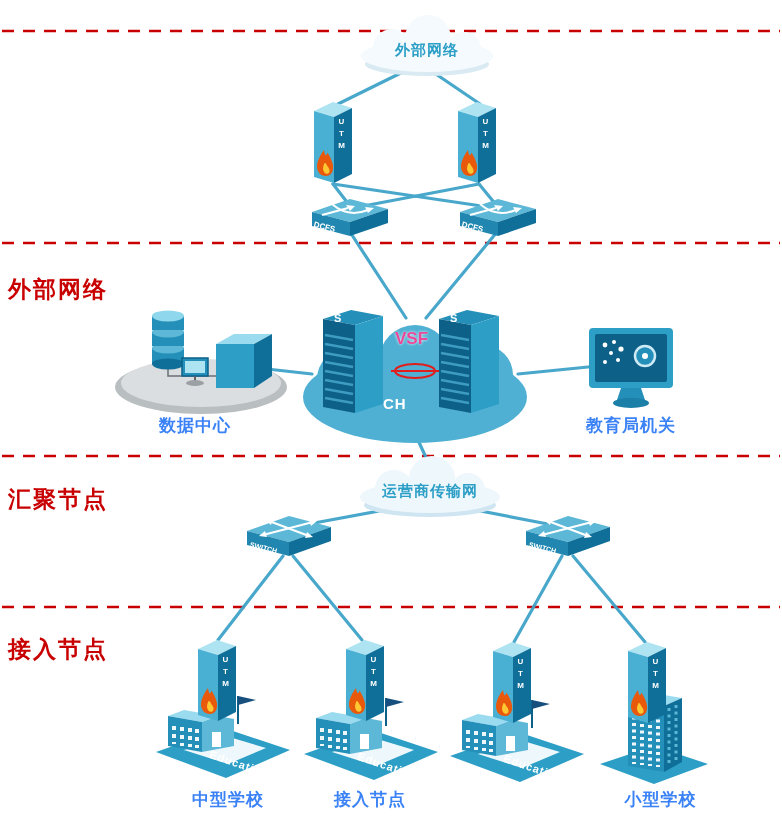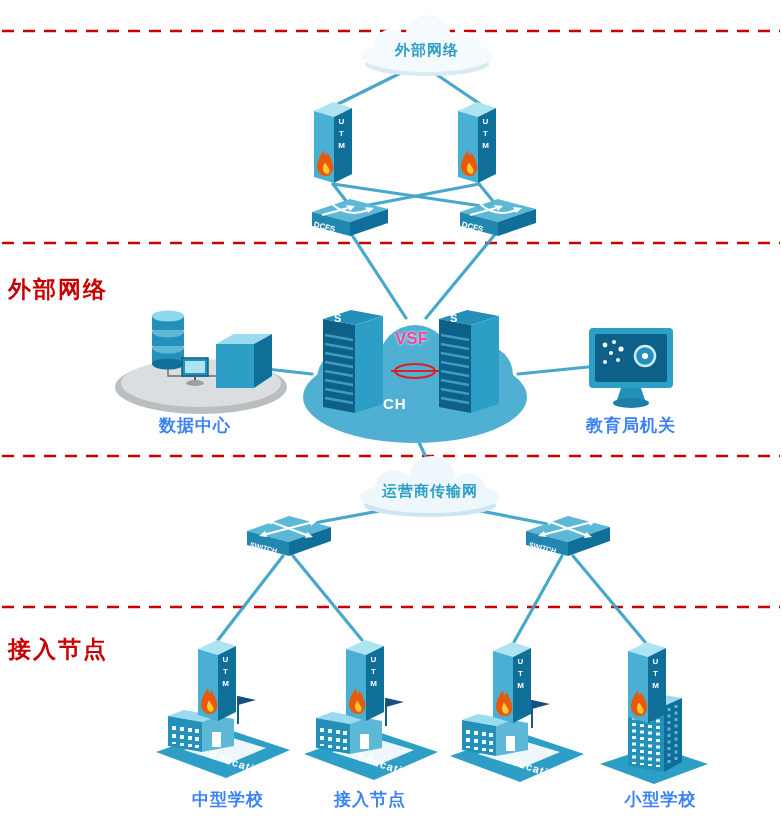--- a/index.html
+++ b/index.html
@@ -44,20 +44,21 @@
       <line x1="406" y1="506" x2="298" y2="526"></line>
       <line x1="455" y1="506" x2="558" y2="526"></line>
       <line x1="283" y1="556" x2="218" y2="640"></line>
       <line x1="293" y1="556" x2="362" y2="640"></line>
       <line x1="562" y1="556" x2="514" y2="642"></line>
       <line x1="573" y1="556" x2="645" y2="642"></line>
     </g>
   </svg>
 
   <div class="zone-label" style="top:274px">外部网络</div>
+  <div class="zone-label" style="top:484px">汇聚节点</div>
   <div class="zone-label" style="top:634px">接入节点</div>
 
   <div class="node z2" style="left:352px;top:14px;width:150px;height:64px">
     <svg width="150" height="64" viewBox="0 0 150 64">
       <ellipse cx="75" cy="50" rx="62" ry="12" fill="#d9eaf3"></ellipse>
       <circle cx="40" cy="34" r="19" fill="#f4fafd"></circle>
       <circle cx="76" cy="24" r="23" fill="#f4fafd"></circle>
       <circle cx="112" cy="35" r="17" fill="#f4fafd"></circle>
       <ellipse cx="75" cy="42" rx="66" ry="16" fill="#f4fafd"></ellipse>
     </svg>

